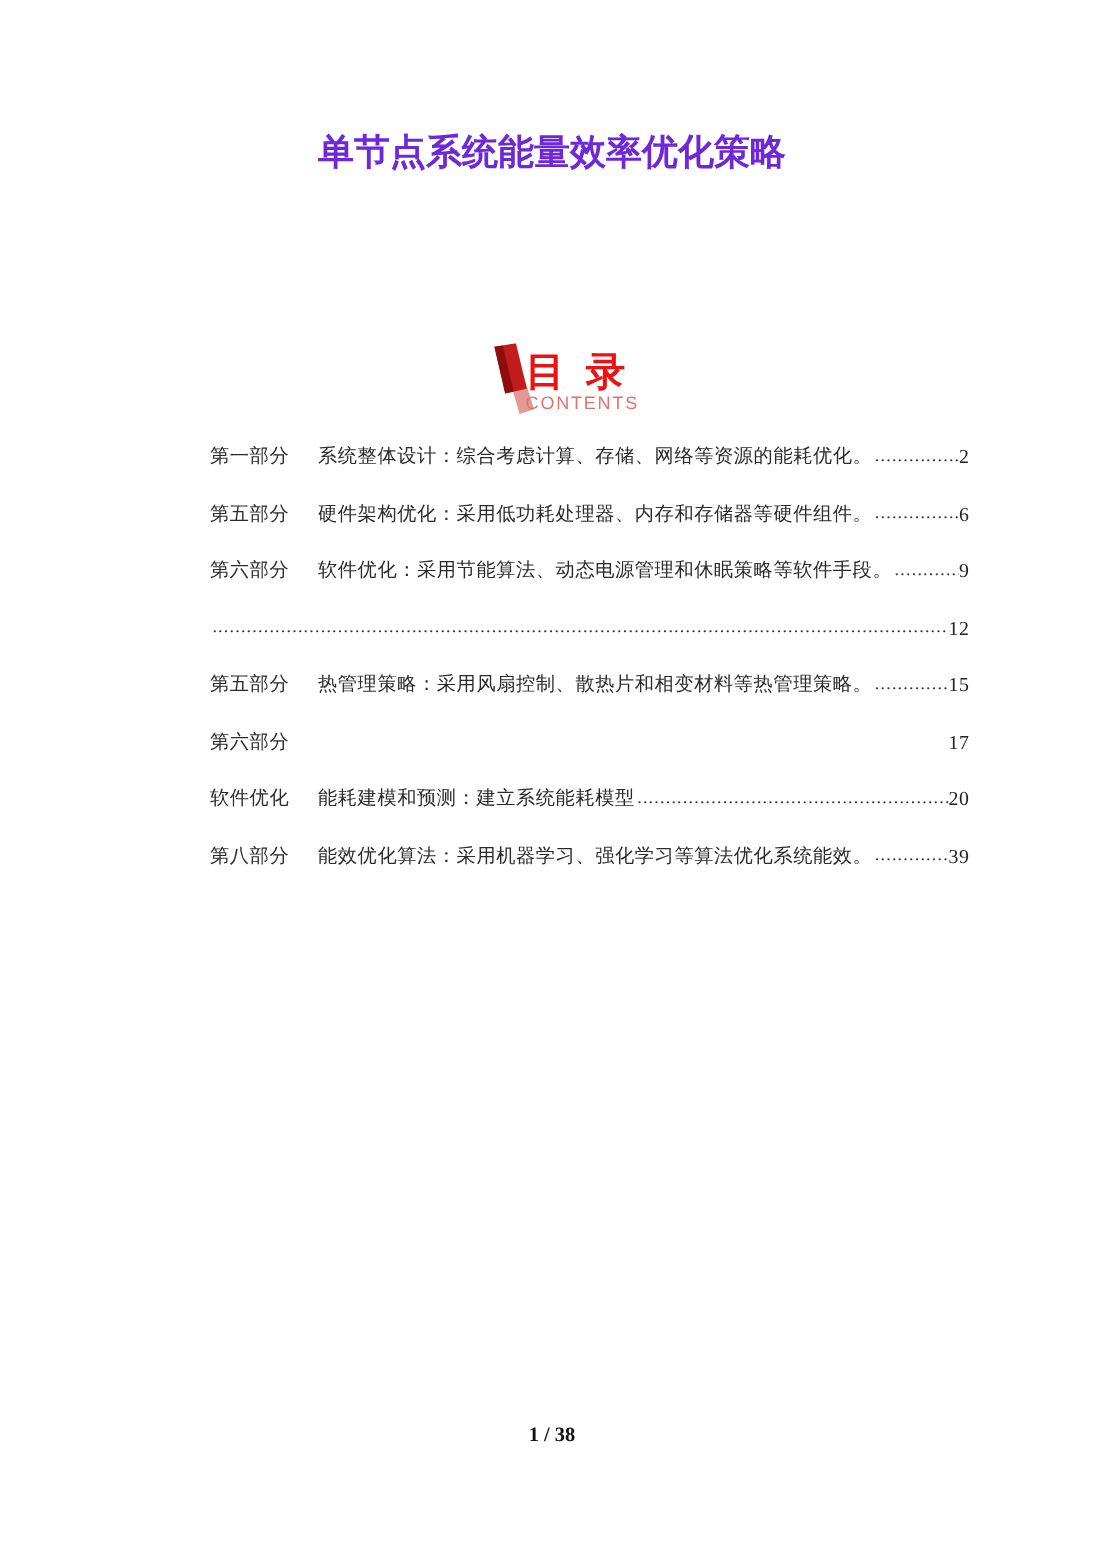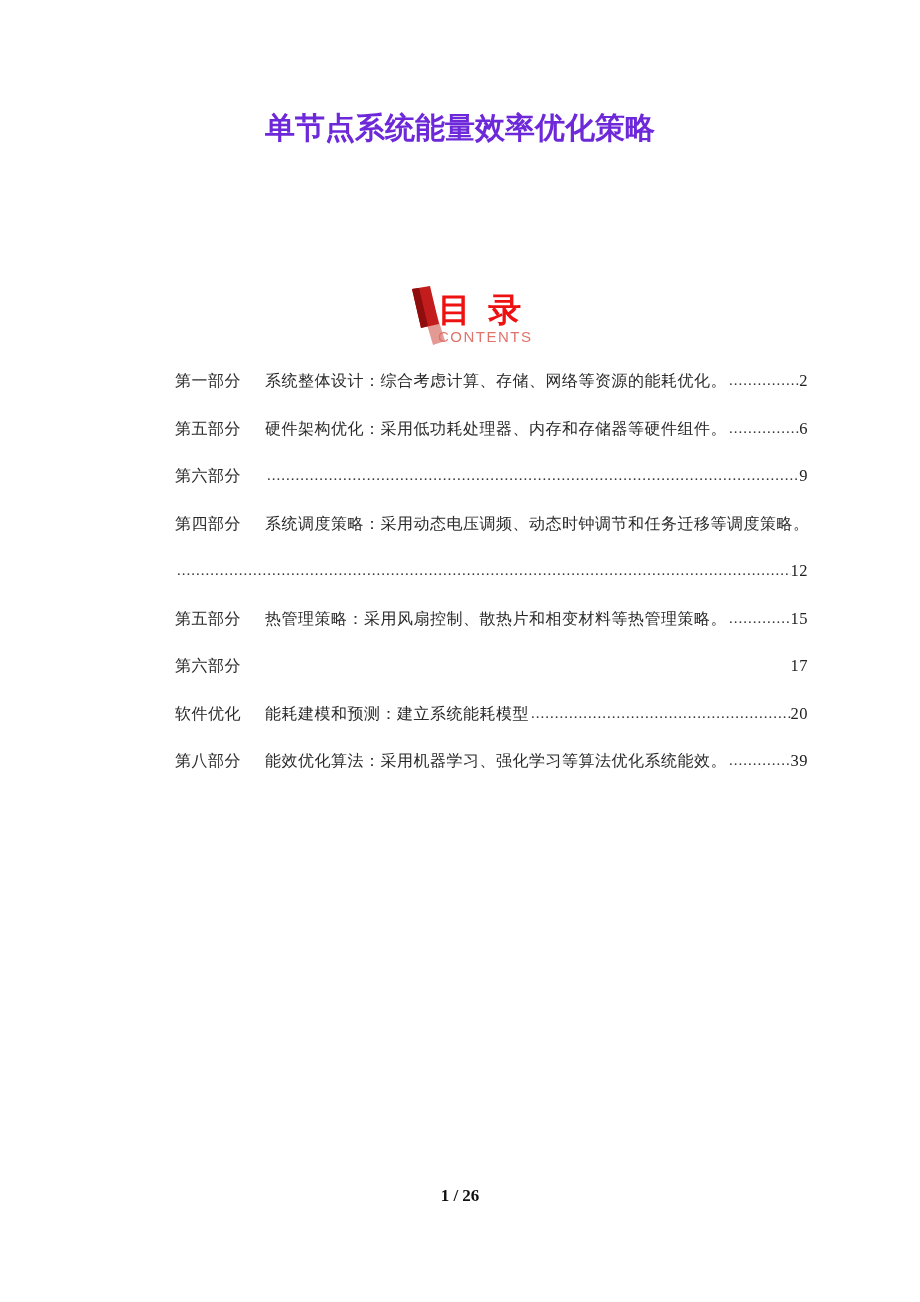--- a/index.html
+++ b/index.html
@@ -109,27 +109,23 @@
         <span class="toc-page">2</span>
       </div>
       <div class="toc-row">
         <span class="toc-part">第五部分</span>
         <span class="toc-title">硬件架构优化：采用低功耗处理器、内存和存储器等硬件组件。</span>
         <span class="toc-leader">........................................................................................................................................................................................</span>
         <span class="toc-page">6</span>
       </div>
       <div class="toc-row">
         <span class="toc-part">第六部分</span>
+        <span class="toc-title">软件优化：采用节能算法、动态电源管理和休眠策略等软件手段。</span>
         <span class="toc-leader">........................................................................................................................................................................................</span>
         <span class="toc-page">9</span>
-      </div>
-      <div class="toc-row">
-        <span class="toc-part">第四部分</span>
-        <span class="toc-title">系统调度策略：采用动态电压调频、动态时钟调节和任务迁移等调度策略。</span>
-        <span class="toc-leader"></span>
       </div>
       <div class="toc-row">
         <span class="toc-leader">........................................................................................................................................................................................</span>
         <span class="toc-page">12</span>
       </div>
       <div class="toc-row">
         <span class="toc-part">第五部分</span>
         <span class="toc-title">热管理策略：采用风扇控制、散热片和相变材料等热管理策略。</span>
         <span class="toc-leader">........................................................................................................................................................................................</span>
         <span class="toc-page">15</span>
@@ -146,15 +142,15 @@
         <span class="toc-page">20</span>
       </div>
       <div class="toc-row">
         <span class="toc-part">第八部分</span>
         <span class="toc-title">能效优化算法：采用机器学习、强化学习等算法优化系统能效。</span>
         <span class="toc-leader">........................................................................................................................................................................................</span>
         <span class="toc-page">39</span>
       </div>
     </div>
 
-  <div class="footer">1 / 26</div>
+  <div class="footer">1 / 38</div>
 
 </div>
 
 </body></html>

